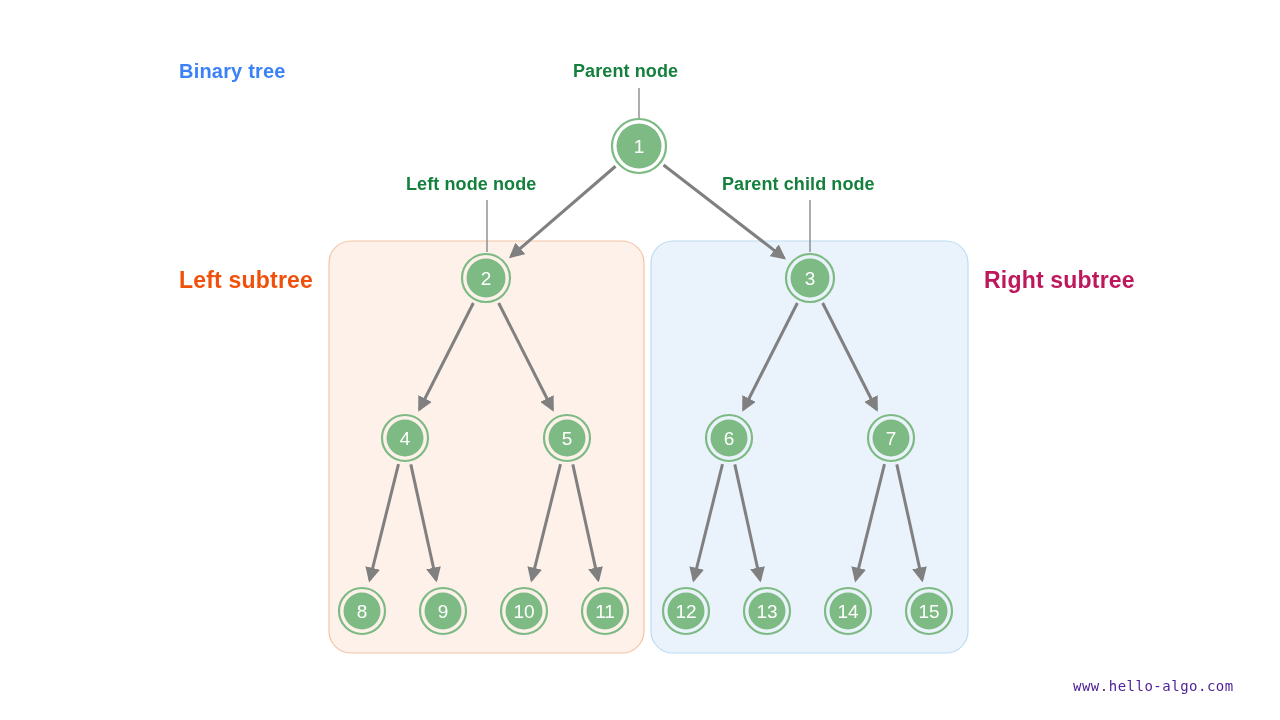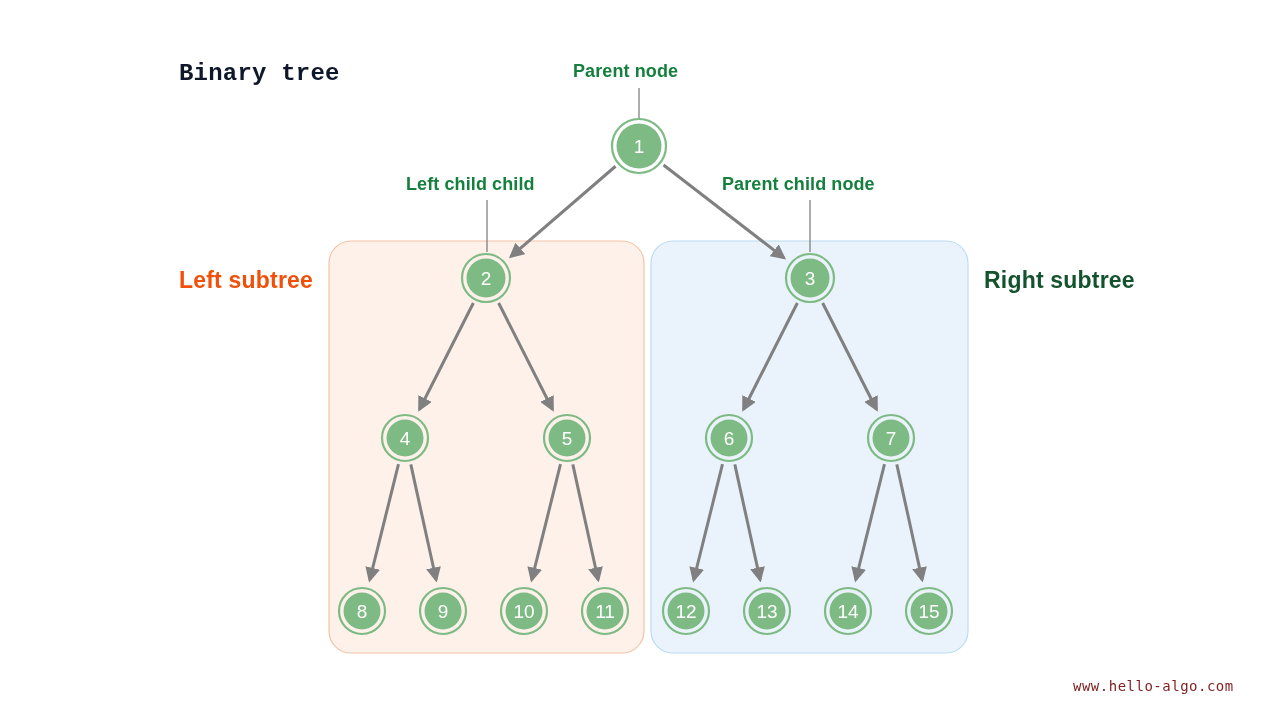--- a/index.html
+++ b/index.html
@@ -20,41 +20,40 @@
     left: 0;
     top: 0;
     width: 1280px;
     height: 720px;
   }
   .ovl {
     position: absolute;
     white-space: nowrap;
   }
   .title-label {
-    font-size: 24px;
+    font-size: 20px;
     font-weight: bold;
-    color: #0f172a;
+    color: #3b82f6;
     letter-spacing: 0.2px;
-    font-family: Liberation Mono, monospace;
   }
   .side-label {
     font-size: 23px;
     font-weight: bold;
     letter-spacing: 0.2px;
   }
   .node-label {
     font-size: 18px;
     font-weight: bold;
     color: #15803d;
     letter-spacing: 0.1px;
   }
   .watermark {
     font-family: "DejaVu Sans Mono", "Liberation Mono", monospace;
     font-size: 14px;
-    color: #7f1d1d;
+    color: #4c1d95;
     letter-spacing: 0.5px;
   }
   .node-text {
     font-family: "Liberation Sans", sans-serif;
     font-size: 19px;
     fill: #ffffff;
   }
 </style>
 </head>
 <body>
@@ -168,23 +167,23 @@
           <circle cx="929" cy="611" r="18.5" fill="#7EBA84"></circle>
           <text x="929" y="611" text-anchor="middle" dominant-baseline="central" class="node-text" font-size="18">15</text>
         </g>
       </g>
   </svg>
 
   <div class="ovl title-label" style="left:179px; top:60px;">Binary tree</div>
 
   <div class="ovl node-label" style="left:573px; top:61px;">Parent node</div>
 
-  <div class="ovl node-label" style="left:406px; top:174px;">Left child child</div>
+  <div class="ovl node-label" style="left:406px; top:174px;">Left node node</div>
 
   <div class="ovl node-label" style="left:722px; top:174px;">Parent child node</div>
 
   <div class="ovl side-label" style="left:179px; top:267px; color:#F1500A;">Left subtree</div>
 
-  <div class="ovl side-label" style="left:984px; top:267px; color:#14532d;">Right subtree</div>
+  <div class="ovl side-label" style="left:984px; top:267px; color:#be185d;">Right subtree</div>
 
   <div class="ovl watermark" style="left:1073px; top:678px;">www.hello-algo.com</div>
 
 </div>
 
 </body></html>

